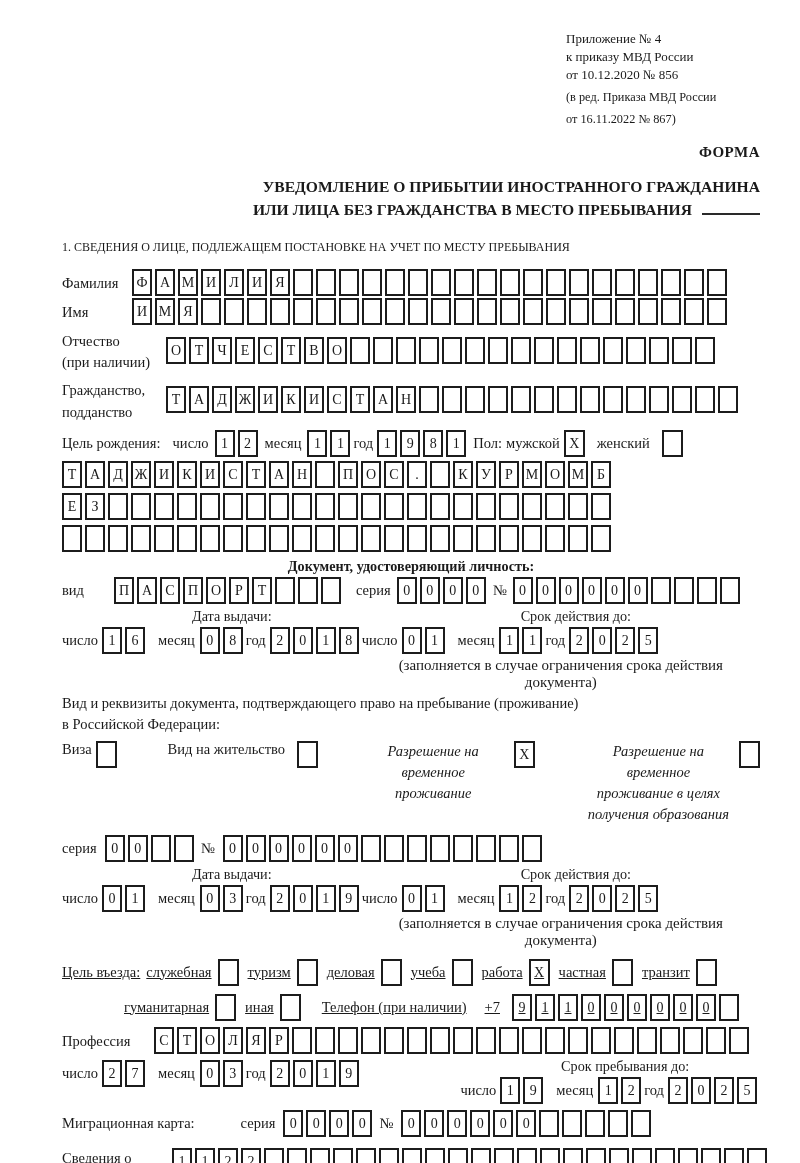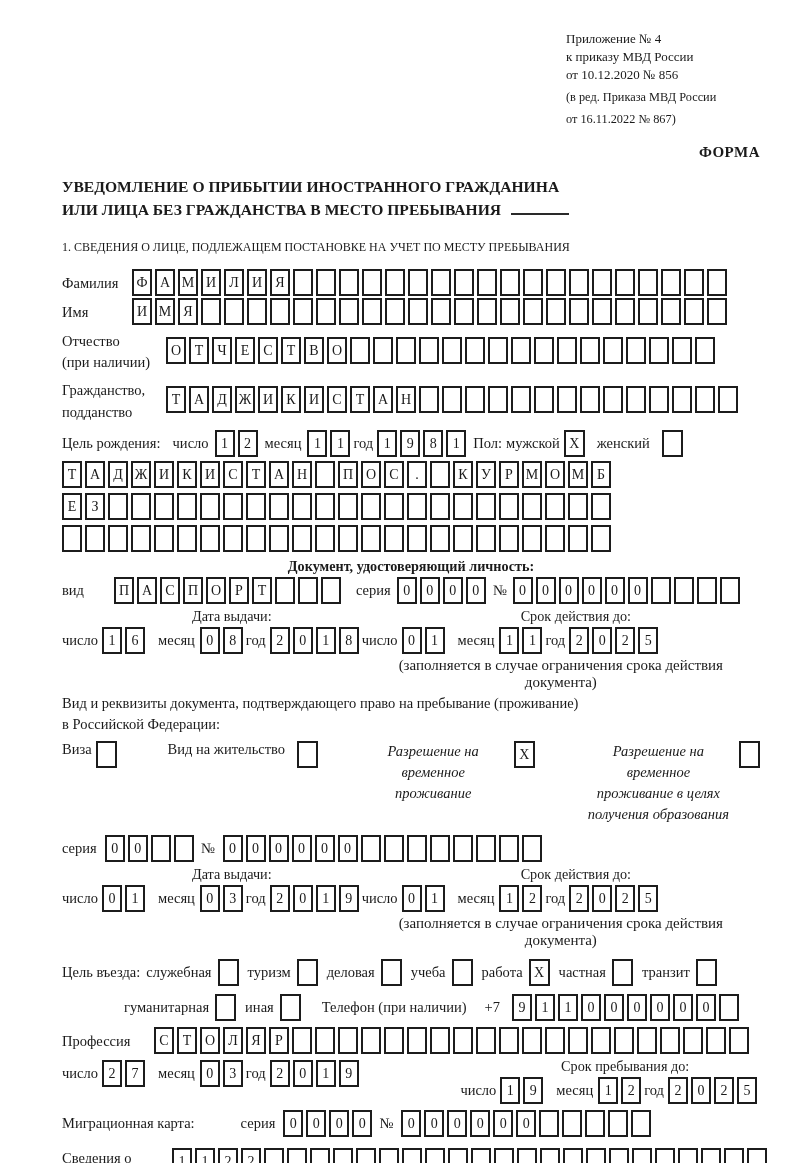--- a/index.html
+++ b/index.html
@@ -8,21 +8,21 @@
     padding:30px 40px 10px 62px;
     background:#ffffff;color:#1a1a1a;
     font-family:"Liberation Serif","DejaVu Serif",serif;
     font-size:14.5px;overflow:hidden;position:relative;
   }
   
   .hdr{width:200px;margin-left:auto;margin-right:-6px;font-size:13px;line-height:1.38;}
   .hdr .sub{font-size:12.3px;margin-top:5px;}
   .forma{text-align:right;font-weight:bold;font-size:15px;margin-top:16px;letter-spacing:.5px;}
   
-  .title{text-align:left;font-weight:bold;font-size:15.6px;line-height:1.5;margin-top:14px;}
+  .title{text-align:right;font-weight:bold;font-size:15.6px;line-height:1.5;margin-top:14px;}
   .blankline{display:inline-block;width:58px;border-bottom:2px solid #2a2a2a;height:12px;margin-left:10px;}
   .sec{font-weight:normal;font-size:12px;margin-top:18px;}
   
   .frow{display:flex;align-items:center;}
   .flabel{flex:0 0 auto;padding-top:4px;line-height:1.5;}
   .flabel span{display:block;}
   .cells{display:flex;flex-wrap:nowrap;}
   .box{
     flex:0 0 auto;width:16px;height:23px;border:2px solid #1c1c1c;
     margin-right:3px;text-align:center;font-size:14px;line-height:23px;
@@ -47,21 +47,21 @@
   .dgroup{display:flex;align-items:center;margin-top:2px;}
   .dgroup .dl{margin-right:4px;}
   .dgroup .dl2{margin-left:10px;margin-right:5px;}
   .dnote{font-size:15px;text-align:center;margin-top:3px;}
   
   .permitrow{display:flex;align-items:flex-start;margin-top:8px;gap:29px;}
   .pgroup{display:flex;align-items:flex-start;}
   .plabel{text-align:center;line-height:1.45;}
   .plabel span{display:block;font-style:italic;}
   
-  .purpose{display:flex;align-items:center;flex-wrap:nowrap;margin-top:10px;}
+  .purpose{display:flex;align-items:center;flex-wrap:nowrap;margin-top:10px;text-decoration:underline;}
   .purpose .lbl{margin-right:6px;}
   .purpose .cbox{margin-right:9px;}
 </style>
 </head>
 <body>
 
 <div class="page">
 
   <div class="hdr">
     <div>Приложение № 4</div>

